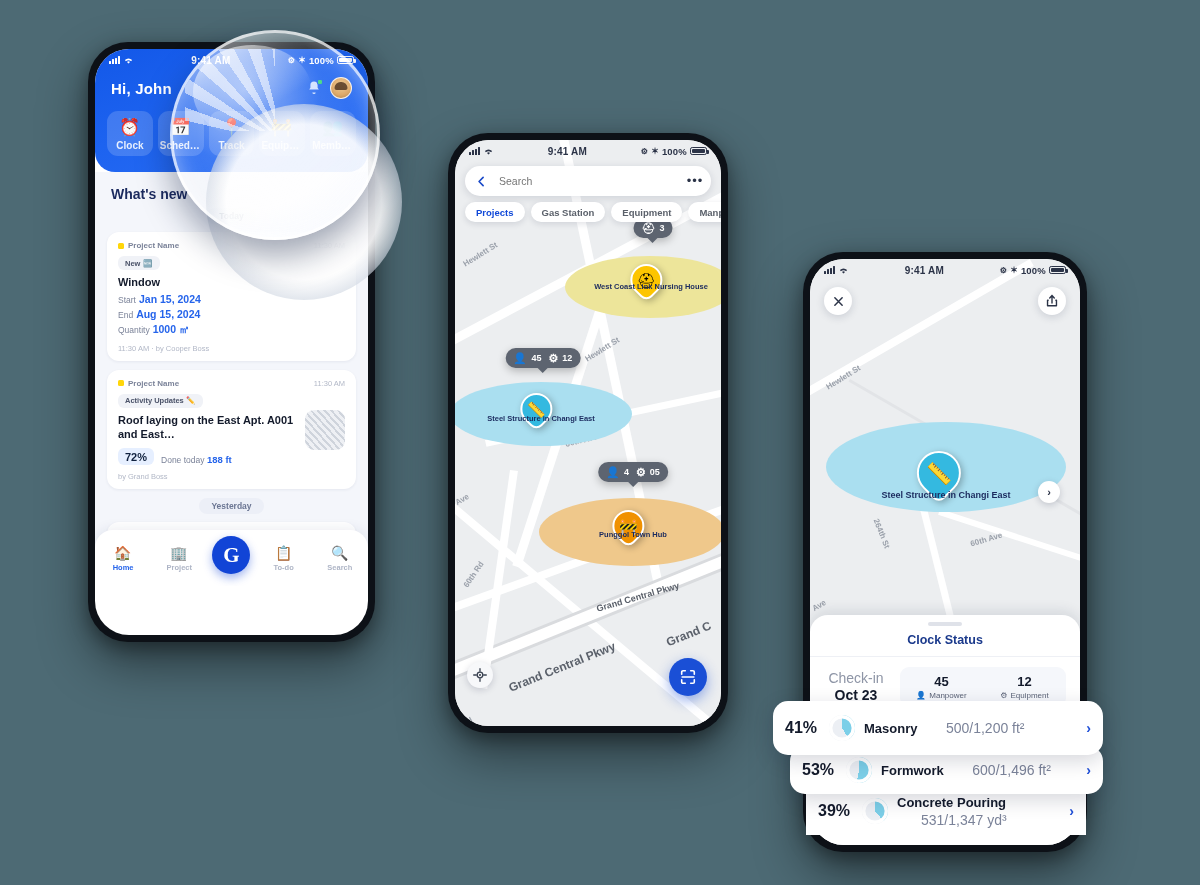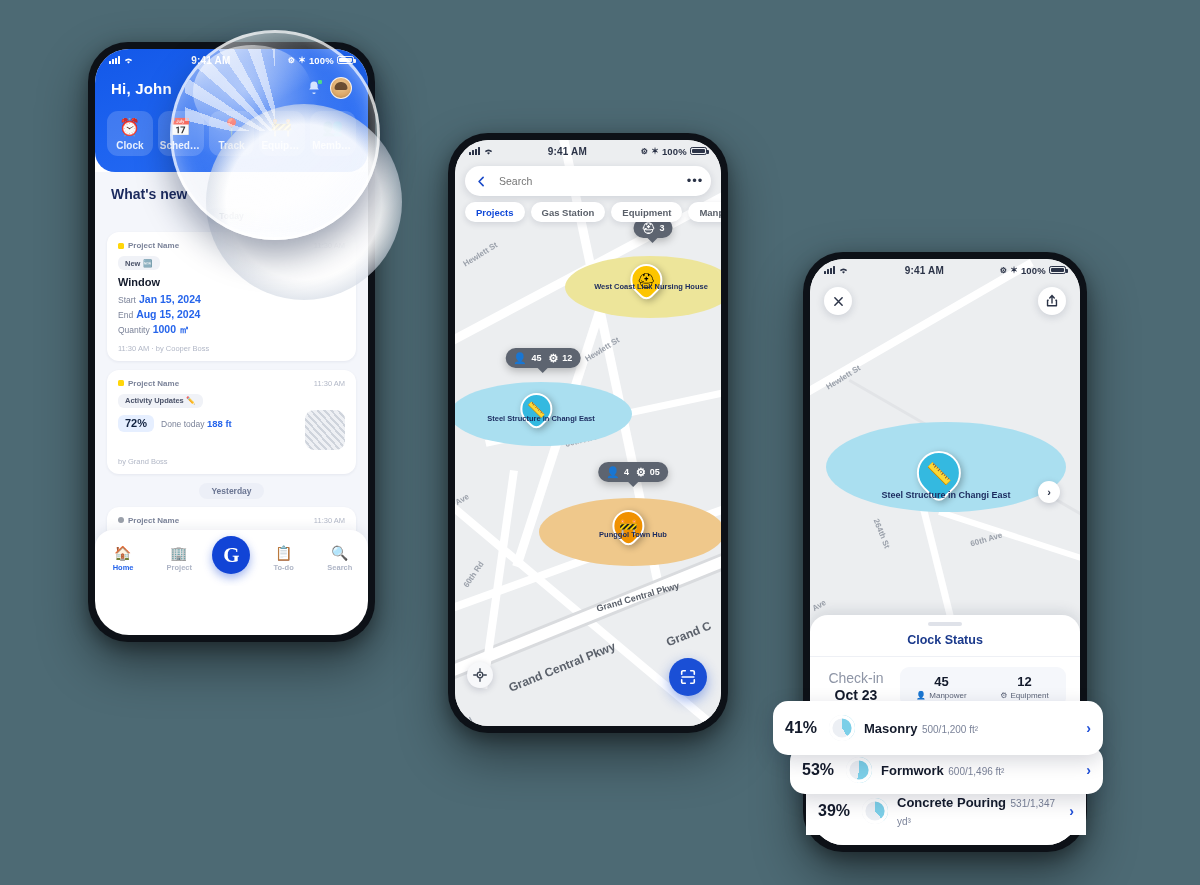--- a/index.html
+++ b/index.html
@@ -58,21 +58,21 @@
   .nc-top { display:flex; justify-content:space-between; align-items:center; }
   .nc-proj { display:flex; align-items:center; gap:4px; font-size:8px; color:#7b8399; font-weight:600; }
   .sq { width:6px; height:6px; border-radius:1.5px; display:inline-block; }
   .nc-time { font-size:7.5px; color:#b2b8c7; }
   .tagchip { display:inline-flex; align-items:center; gap:3px; background:#f0f2f7; color:#4a5268;
              font-size:7.5px; font-weight:600; padding:2.5px 7px; border-radius:6px; margin-top:6px; }
   .nc-title { font-size:11px; font-weight:700; color:#131a2b; margin-top:6px; line-height:1.25; }
   .kv { font-size:8.5px; color:#7b8399; margin-top:3px; }
   .kv b { color:#2564eb; font-size:10.5px; font-weight:700; margin-left:3px; }
   .nc-foot { font-size:7.5px; color:#b2b8c7; margin-top:7px; }
-  .prog-row { display:flex; align-items:center; gap:7px; margin-top:7px; }
+  .prog-row { display:flex; align-items:flex-end; gap:7px; margin-top:7px; }
   .pct-pill { background:#e6efff; color:#10213f; font-weight:700; font-size:11px; padding:2.5px 7px; border-radius:6px; }
   .prog-txt { font-size:8.5px; color:#7b8399; }
   .prog-txt b { color:#2564eb; font-size:9.5px; }
   .nc-flex { display:flex; gap:8px; align-items:flex-start; }
   .thumb { width:40px; height:40px; border-radius:9px; flex:none; margin-top:2px;
            background:repeating-linear-gradient(48deg,#cfd4dc 0 2px,#eef0f4 2px 5px); }
   .nc-pct100 { font-size:11px; font-weight:700; color:#131a2b; margin-top:4px; }
   .nc-pct100 span { color:#2564eb; }
 
   .p1-nav { position:absolute; left:0; right:0; bottom:0; height:56px; background:#fff;
@@ -163,21 +163,21 @@
   .ci-num { font-size:13px; font-weight:700; color:#131a2b; }
   .ci-sub { font-size:8px; color:#5c6478; margin-top:2px; display:flex; align-items:center;
             justify-content:center; gap:3px; }
 
   .taskcard { position:absolute; background:#fff; border-radius:15px; display:flex; align-items:center;
               box-shadow:0 6px 20px rgba(10,20,50,.17); z-index:60; padding:0 12px; }
   .tc-pct { font-size:16px; font-weight:700; color:#131a2b; width:44px; flex:none; }
   .ring { width:26px; height:26px; border-radius:50%; flex:none; margin-right:9px; }
   .tc-mid { flex:1; min-width:0; }
   .tc-name { font-size:13px; font-weight:700; color:#131a2b; line-height:1.1; }
-  .tc-sub { font-size:10px; color:#7b8399; margin-top:2px; }
+  .tc-sub { font-size:14px; color:#7b8399; margin-top:2px;margin-left:24px; }
   .tc-chev { color:#1f4fd8; font-size:14px; font-weight:700; flex:none; margin-left:6px; }
 </style>
 </head>
 <body style="background: rgb(77, 106, 116);">
 
 <div class="stage">
 
   <div class="phone" id="phone1">
     <div class="screen">
 
@@ -278,20 +278,21 @@
               <span>Project Name</span>
             </span>
             <span class="nc-time">11:30 AM</span>
           </div>
           <span class="tagchip">
             <span>Activity Updates</span>
             <span>✏️</span>
           </span>
           <div class="nc-flex">
             <div style="flex:1;min-width:0">
+              <div class="nc-title">Roof laying on the East Apt. A001 and East…</div>
               <div class="prog-row">
                 <span class="pct-pill">72%</span>
                 <span class="prog-txt">
                   <span>Done today</span>
                   <b>188 ft</b>
                 </span>
               </div>
             </div>
             <div class="thumb"></div>
           </div>

